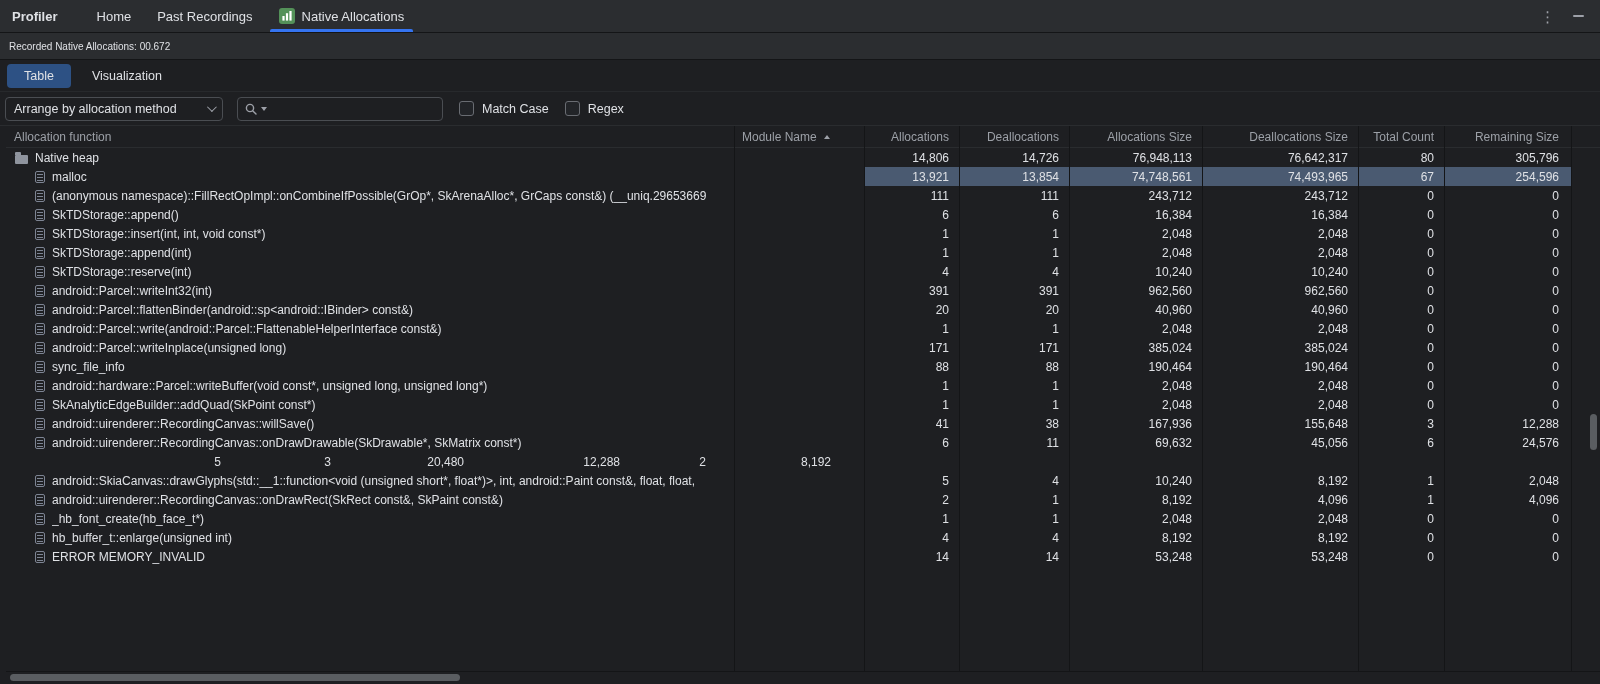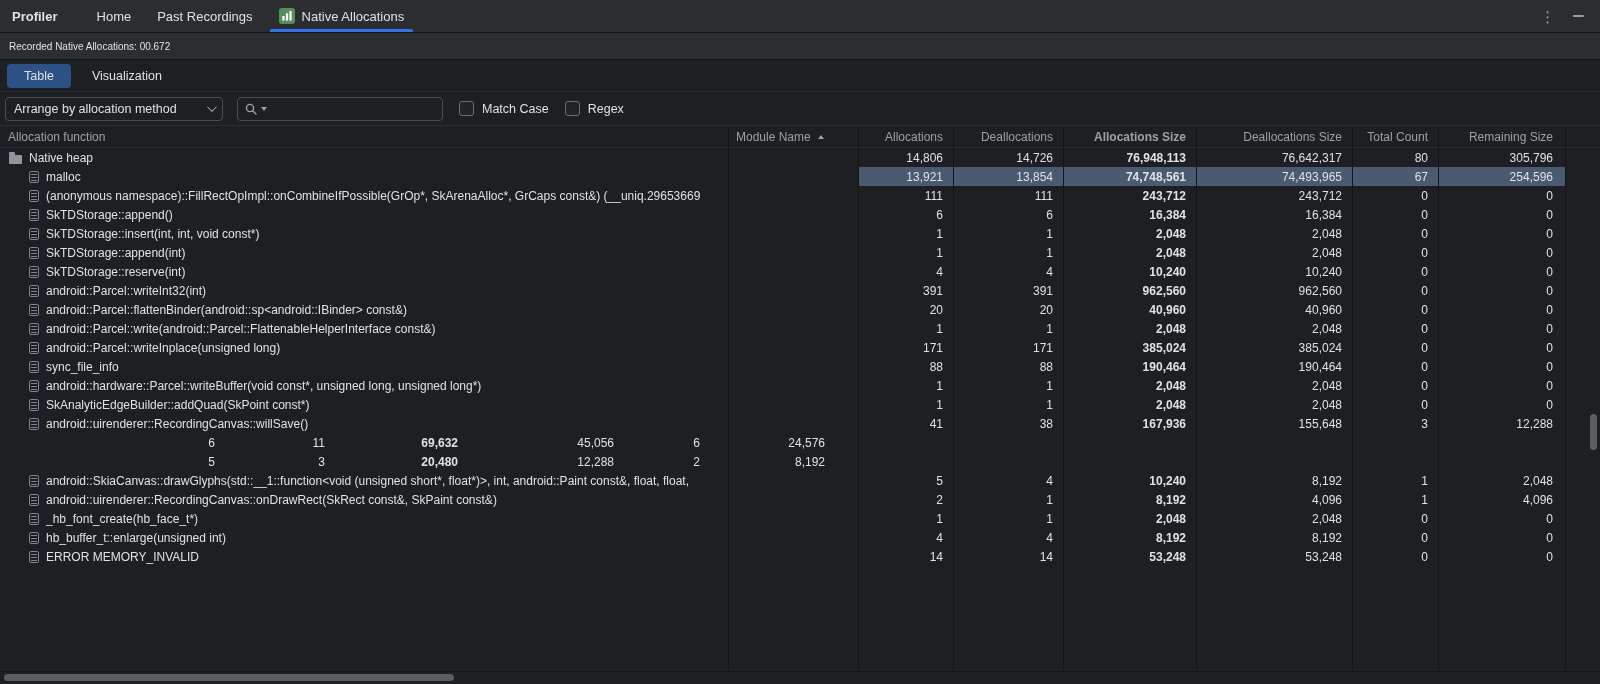--- a/index.html
+++ b/index.html
@@ -67,29 +67,29 @@
     width:0; height:0; border-left:3.5px solid transparent; border-right:3.5px solid transparent;
     border-top:4px solid #9da0a8; flex:none;
   }
   .checkbox-group { display:flex; align-items:center; gap:8px; margin-left:16px; }
   .checkbox {
     width:15px; height:15px; border:1.5px solid #696c72; border-radius:3px; background:#222428; flex:none;
   }
   .checkbox-label { font-size:12.5px; }
 
   
-  .table-area { position:relative; flex:1; overflow:hidden; }
+  .table-area { position:relative; flex:1; overflow:hidden;margin-left:6px; }
   .thead { display:flex; height:22px; align-items:center; color:#9ca0a7; font-size:12px; }
   .thead { border-bottom:1px solid #2a2c2f; }
   .cell { flex:none; overflow:hidden; white-space:nowrap; height:100%; display:flex; align-items:center; }
   .c-func { width:728px; padding-left:8px; }
   .c-mod  { width:130px; padding-left:8px; }
   .c-a    { width:95px; }
   .c-d    { width:110px; }
-  .c-as   { width:133px;font-weight:bold; }
+  .c-as   { width:133px; }
   .c-ds   { width:156px; }
   .c-tc   { width:86px; }
   .c-rs   { width:127px; }
   .c-sp   { width:35px; }
   .num { justify-content:flex-end; padding-right:10px; }
   .c-rs.num { padding-right:12px; }
   .sort-caret {
     width:0; height:0; border-left:3.5px solid transparent; border-right:3.5px solid transparent;
     border-bottom:4px solid #9ca0a7; margin-left:7px; flex:none;
   }
@@ -417,20 +417,24 @@
     <div class="cell c-mod c-mod-v"></div>
     <div class="cell c-a num hl">41</div>
     <div class="cell c-d num hl">38</div>
     <div class="cell c-as num hl">167,936</div>
     <div class="cell c-ds num hl">155,648</div>
     <div class="cell c-tc num hl">3</div>
     <div class="cell c-rs num hl">12,288</div>
     <div class="cell c-sp"></div>
   </div>
         <div class="trow lvl1">
+    <div class="cell c-func">
+      <span class="row-icon method"></span>
+      <span class="fname">android::uirenderer::RecordingCanvas::onDrawDrawable(SkDrawable*, SkMatrix const*)</span>
+    </div>
     <div class="cell c-mod c-mod-v"></div>
     <div class="cell c-a num hl">6</div>
     <div class="cell c-d num hl">11</div>
     <div class="cell c-as num hl">69,632</div>
     <div class="cell c-ds num hl">45,056</div>
     <div class="cell c-tc num hl">6</div>
     <div class="cell c-rs num hl">24,576</div>
     <div class="cell c-sp"></div>
   </div>
         <div class="trow lvl1">

